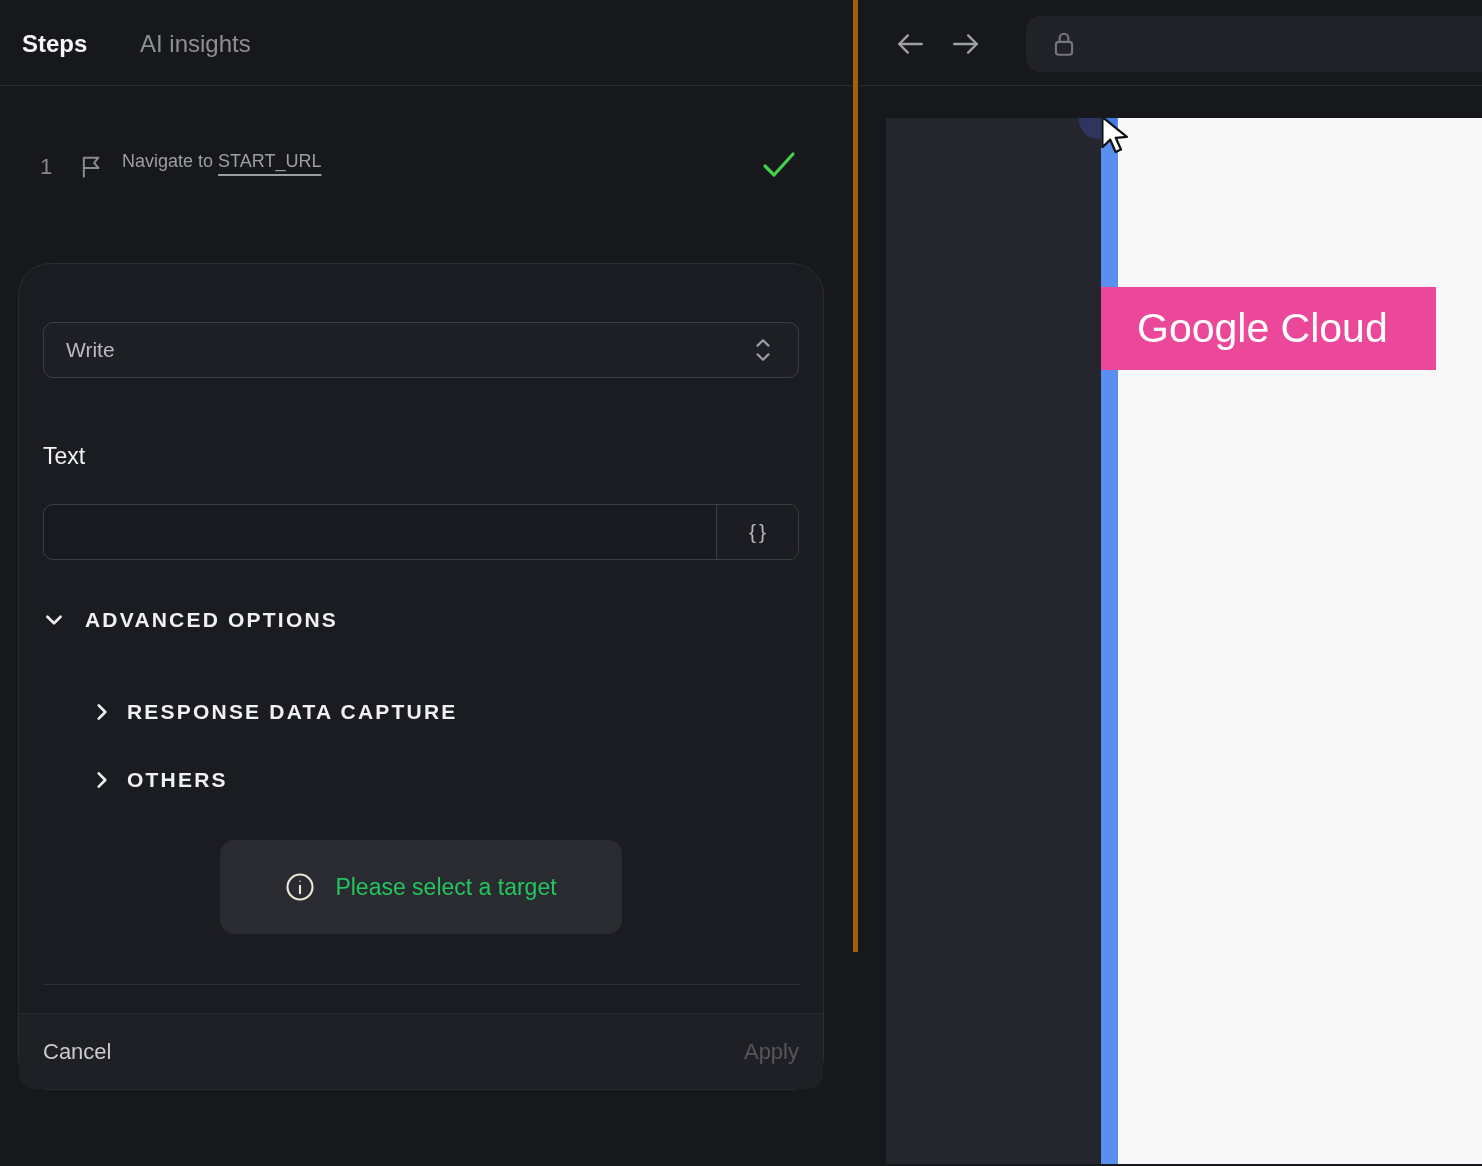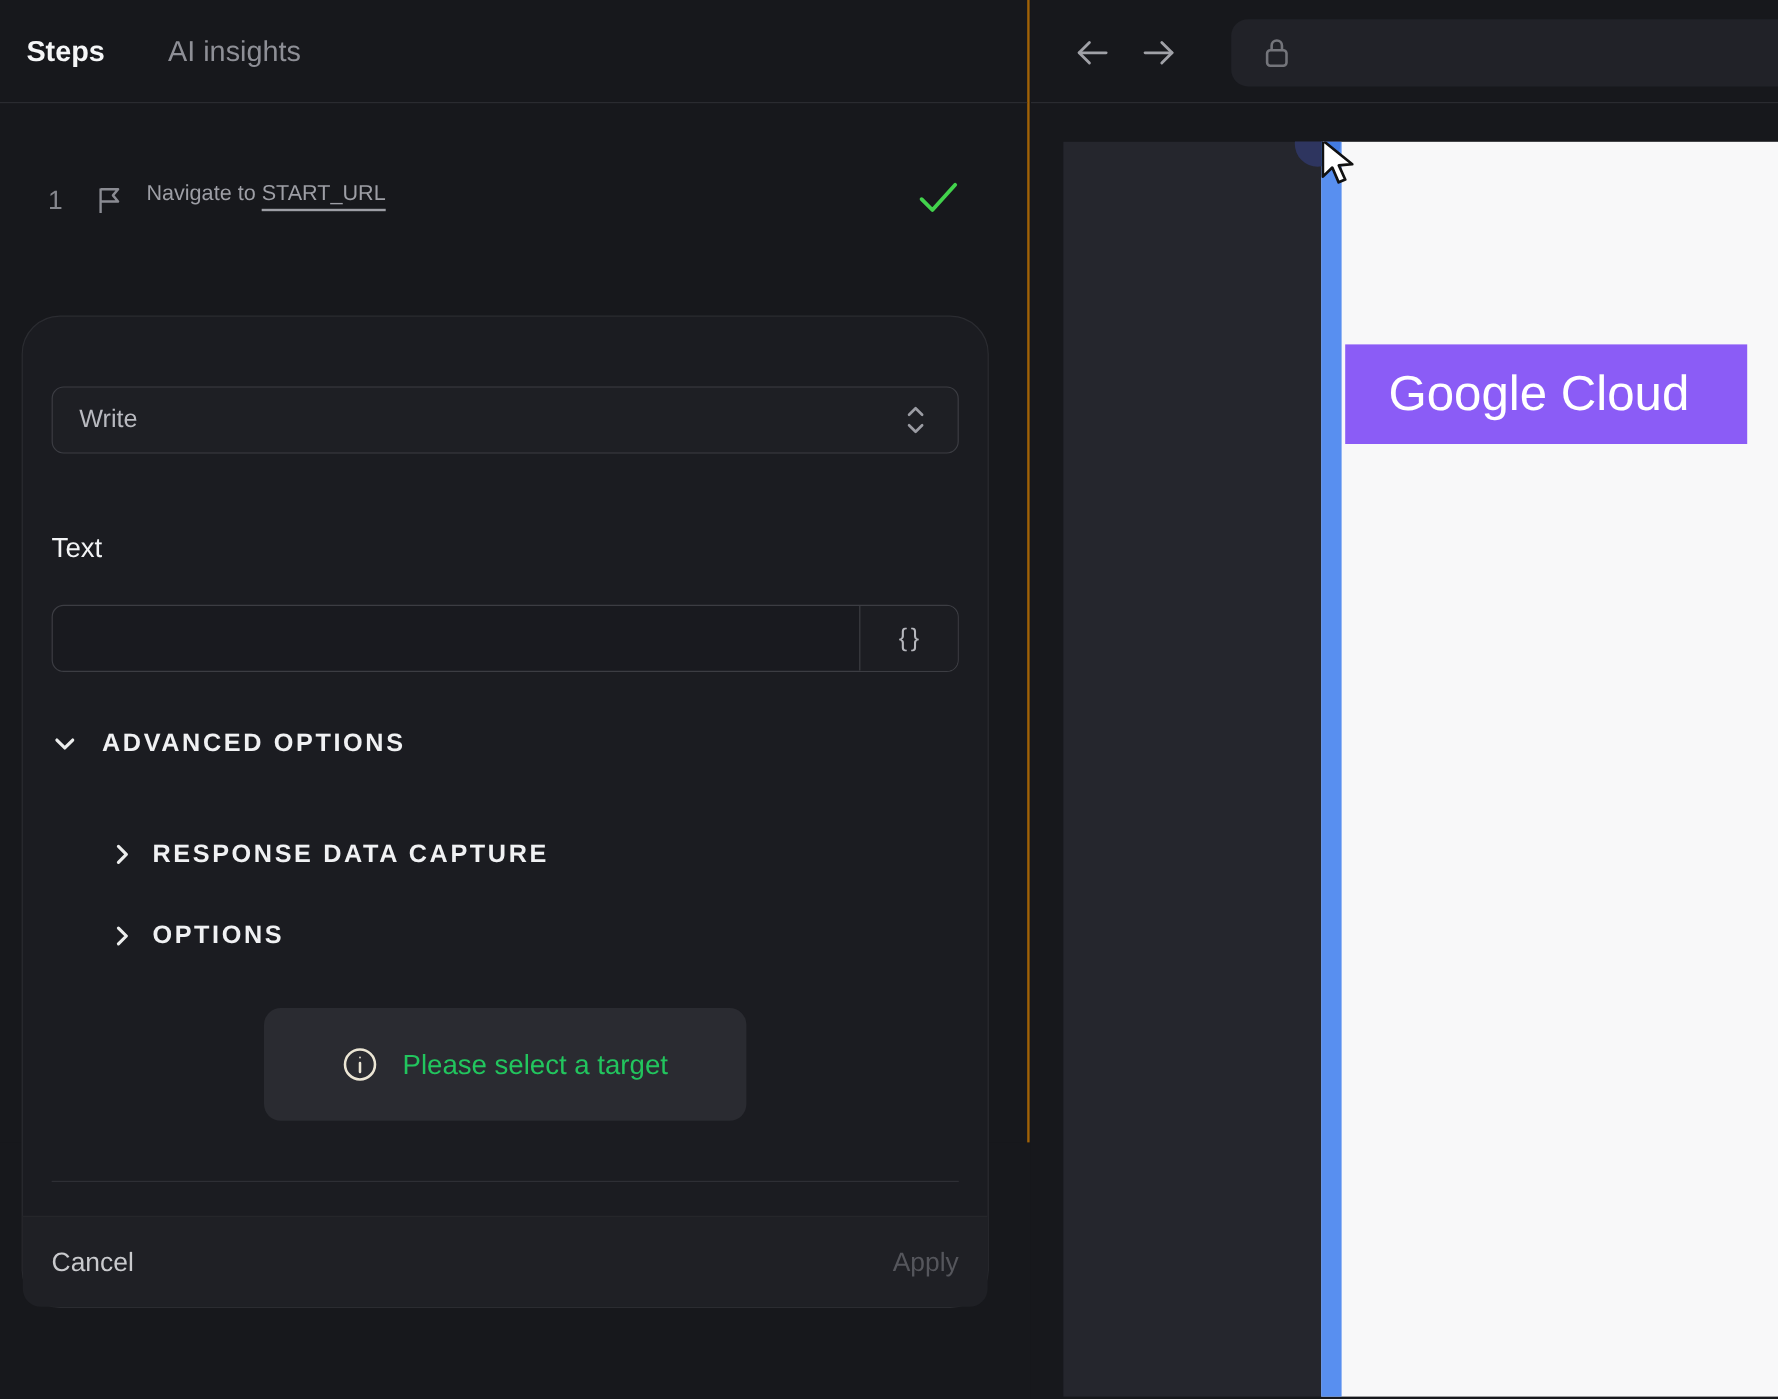--- a/index.html
+++ b/index.html
@@ -1,20 +1,20 @@
 <!DOCTYPE html>
 <html><head>
 <meta charset="utf-8">
 <style>
   html,body{margin:0;padding:0;background:#0e0f12;}
   *{box-sizing:border-box;font-family:"Liberation Sans", sans-serif;}
   .app{position:relative;width:1482px;height:1166px;background:#17181c;overflow:hidden;}
 
   
-  .left-panel{position:absolute;left:0;top:0;width:858px;height:952px;background:#17181c;border-right:2px solid #a16207;}
+  .left-panel{position:absolute;left:0;top:0;width:858px;height:952px;background:#17181c;border-right:5px solid #a16207;}
   .tabs{position:absolute;left:0;top:0;right:0;height:86px;border-bottom:1px solid #2a2b30;}
   .tab{position:absolute;top:29px;font-size:24px;line-height:30px;cursor:default;}
   .tab.active{left:22px;color:#f5f6f7;font-weight:600;}
   .tab.inactive{left:140px;color:#8e8f96;font-weight:500;}
 
   .step-row{position:absolute;left:0;top:148px;right:0;height:40px;}
   .step-num{position:absolute;left:40px;top:6px;font-size:22px;color:#85868d;}
   .flag-wrap{position:absolute;left:78px;top:5px;width:28px;height:28px;}
   .step-text{position:absolute;left:122px;top:3px;font-size:18px;color:#9d9ea5;}
   .step-link{text-decoration:underline;text-underline-offset:7px;text-decoration-thickness:1.5px;color:#9d9ea5;}
@@ -54,21 +54,21 @@
   .nav-btn.back{left:36px;}
   .nav-btn.fwd{left:92px;}
   .address-bar{position:absolute;left:167px;top:16px;right:-16px;height:56px;background:#212228;border-radius:14px;cursor:text;}
   .lock-wrap{position:absolute;left:26px;top:14px;width:24px;height:28px;}
 
   .preview{position:absolute;left:27px;top:118px;right:0;bottom:2px;overflow:hidden;}
   .page-dark{position:absolute;left:0;top:0;bottom:0;width:215px;background:#25262d;z-index:0;}
   .page-white{position:absolute;left:215px;top:0;bottom:0;right:0;background:#f8f8f9;z-index:0;}
   .hl-circle{position:absolute;left:193px;top:-17px;width:38px;height:38px;border-radius:50%;background:#2e355f;z-index:1;}
   .hl-stripe{position:absolute;left:215px;top:0;bottom:0;width:17px;background:rgba(70,131,238,0.9);z-index:2;}
-  .brand-banner{position:absolute;left:215px;top:169px;width:335px;height:83px;background:#8b5cf6;z-index:3;margin-left:20px;}
+  .brand-banner{position:absolute;left:215px;top:169px;width:335px;height:83px;background:#ec4899;z-index:3;}
   .brand-text{position:absolute;left:36px;top:0;line-height:82px;font-size:41px;font-weight:500;color:#ffffff;white-space:nowrap;}
   .cursor-wrap{position:absolute;left:212px;top:-3px;width:34px;height:42px;z-index:4;}
 </style>
 </head>
 <body>
 
 <div class="app">
 
   <div class="left-panel">
 
@@ -129,21 +129,21 @@
         </span>
         <span class="hdr">RESPONSE DATA CAPTURE</span>
       </div>
 
       <div class="section-row oth">
         <span class="chev">
           <svg width="22" height="22" viewBox="0 0 20 20" fill="none" stroke="#eceded" stroke-width="2.4" stroke-linecap="round" stroke-linejoin="round">
             <path d="M7 4 L13 10 L7 16"></path>
           </svg>
         </span>
-        <span class="hdr">OPTIONS</span>
+        <span class="hdr">OTHERS</span>
       </div>
 
       <div class="notice-pill">
         <span class="info-wrap">
           <svg width="30" height="30" viewBox="0 0 24 24" fill="none" stroke="#ece6d5" stroke-width="1.7" stroke-linecap="round">
             <circle cx="12" cy="12" r="10"></circle>
             <path d="M12 11 V17"></path>
             <circle cx="12" cy="7.4" r="0.6" fill="#ece6d5" stroke="none"></circle>
           </svg>
         </span>

